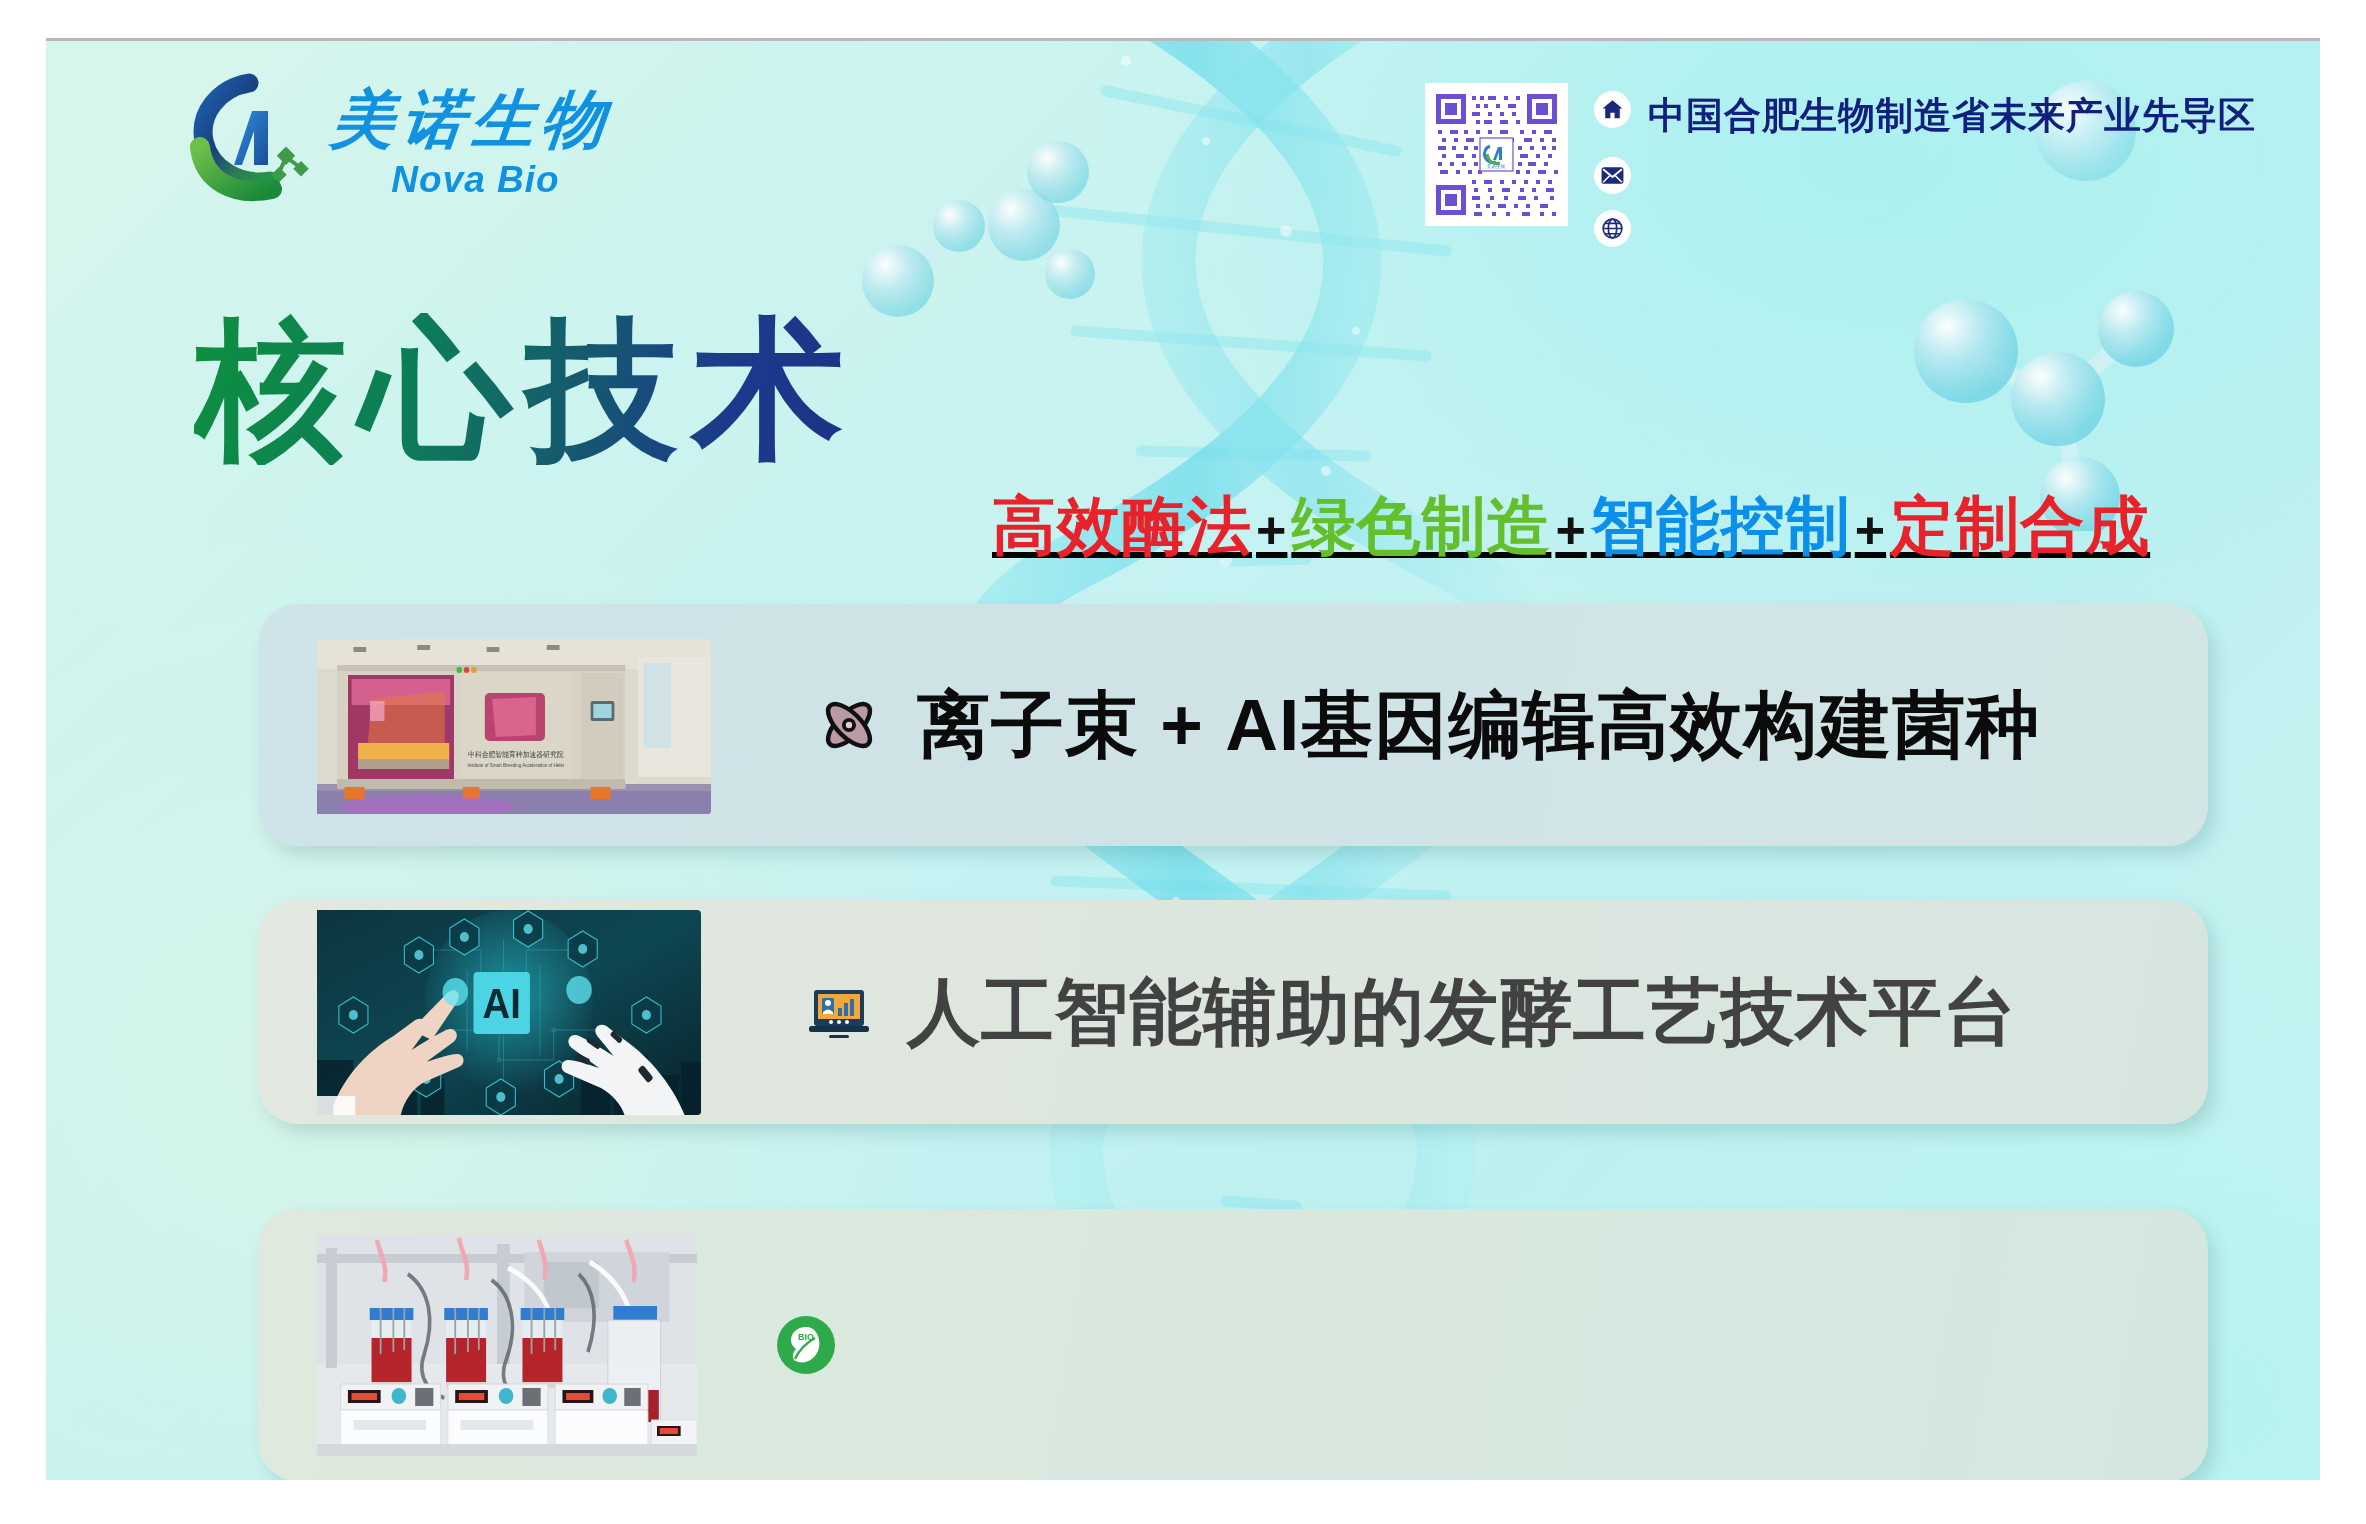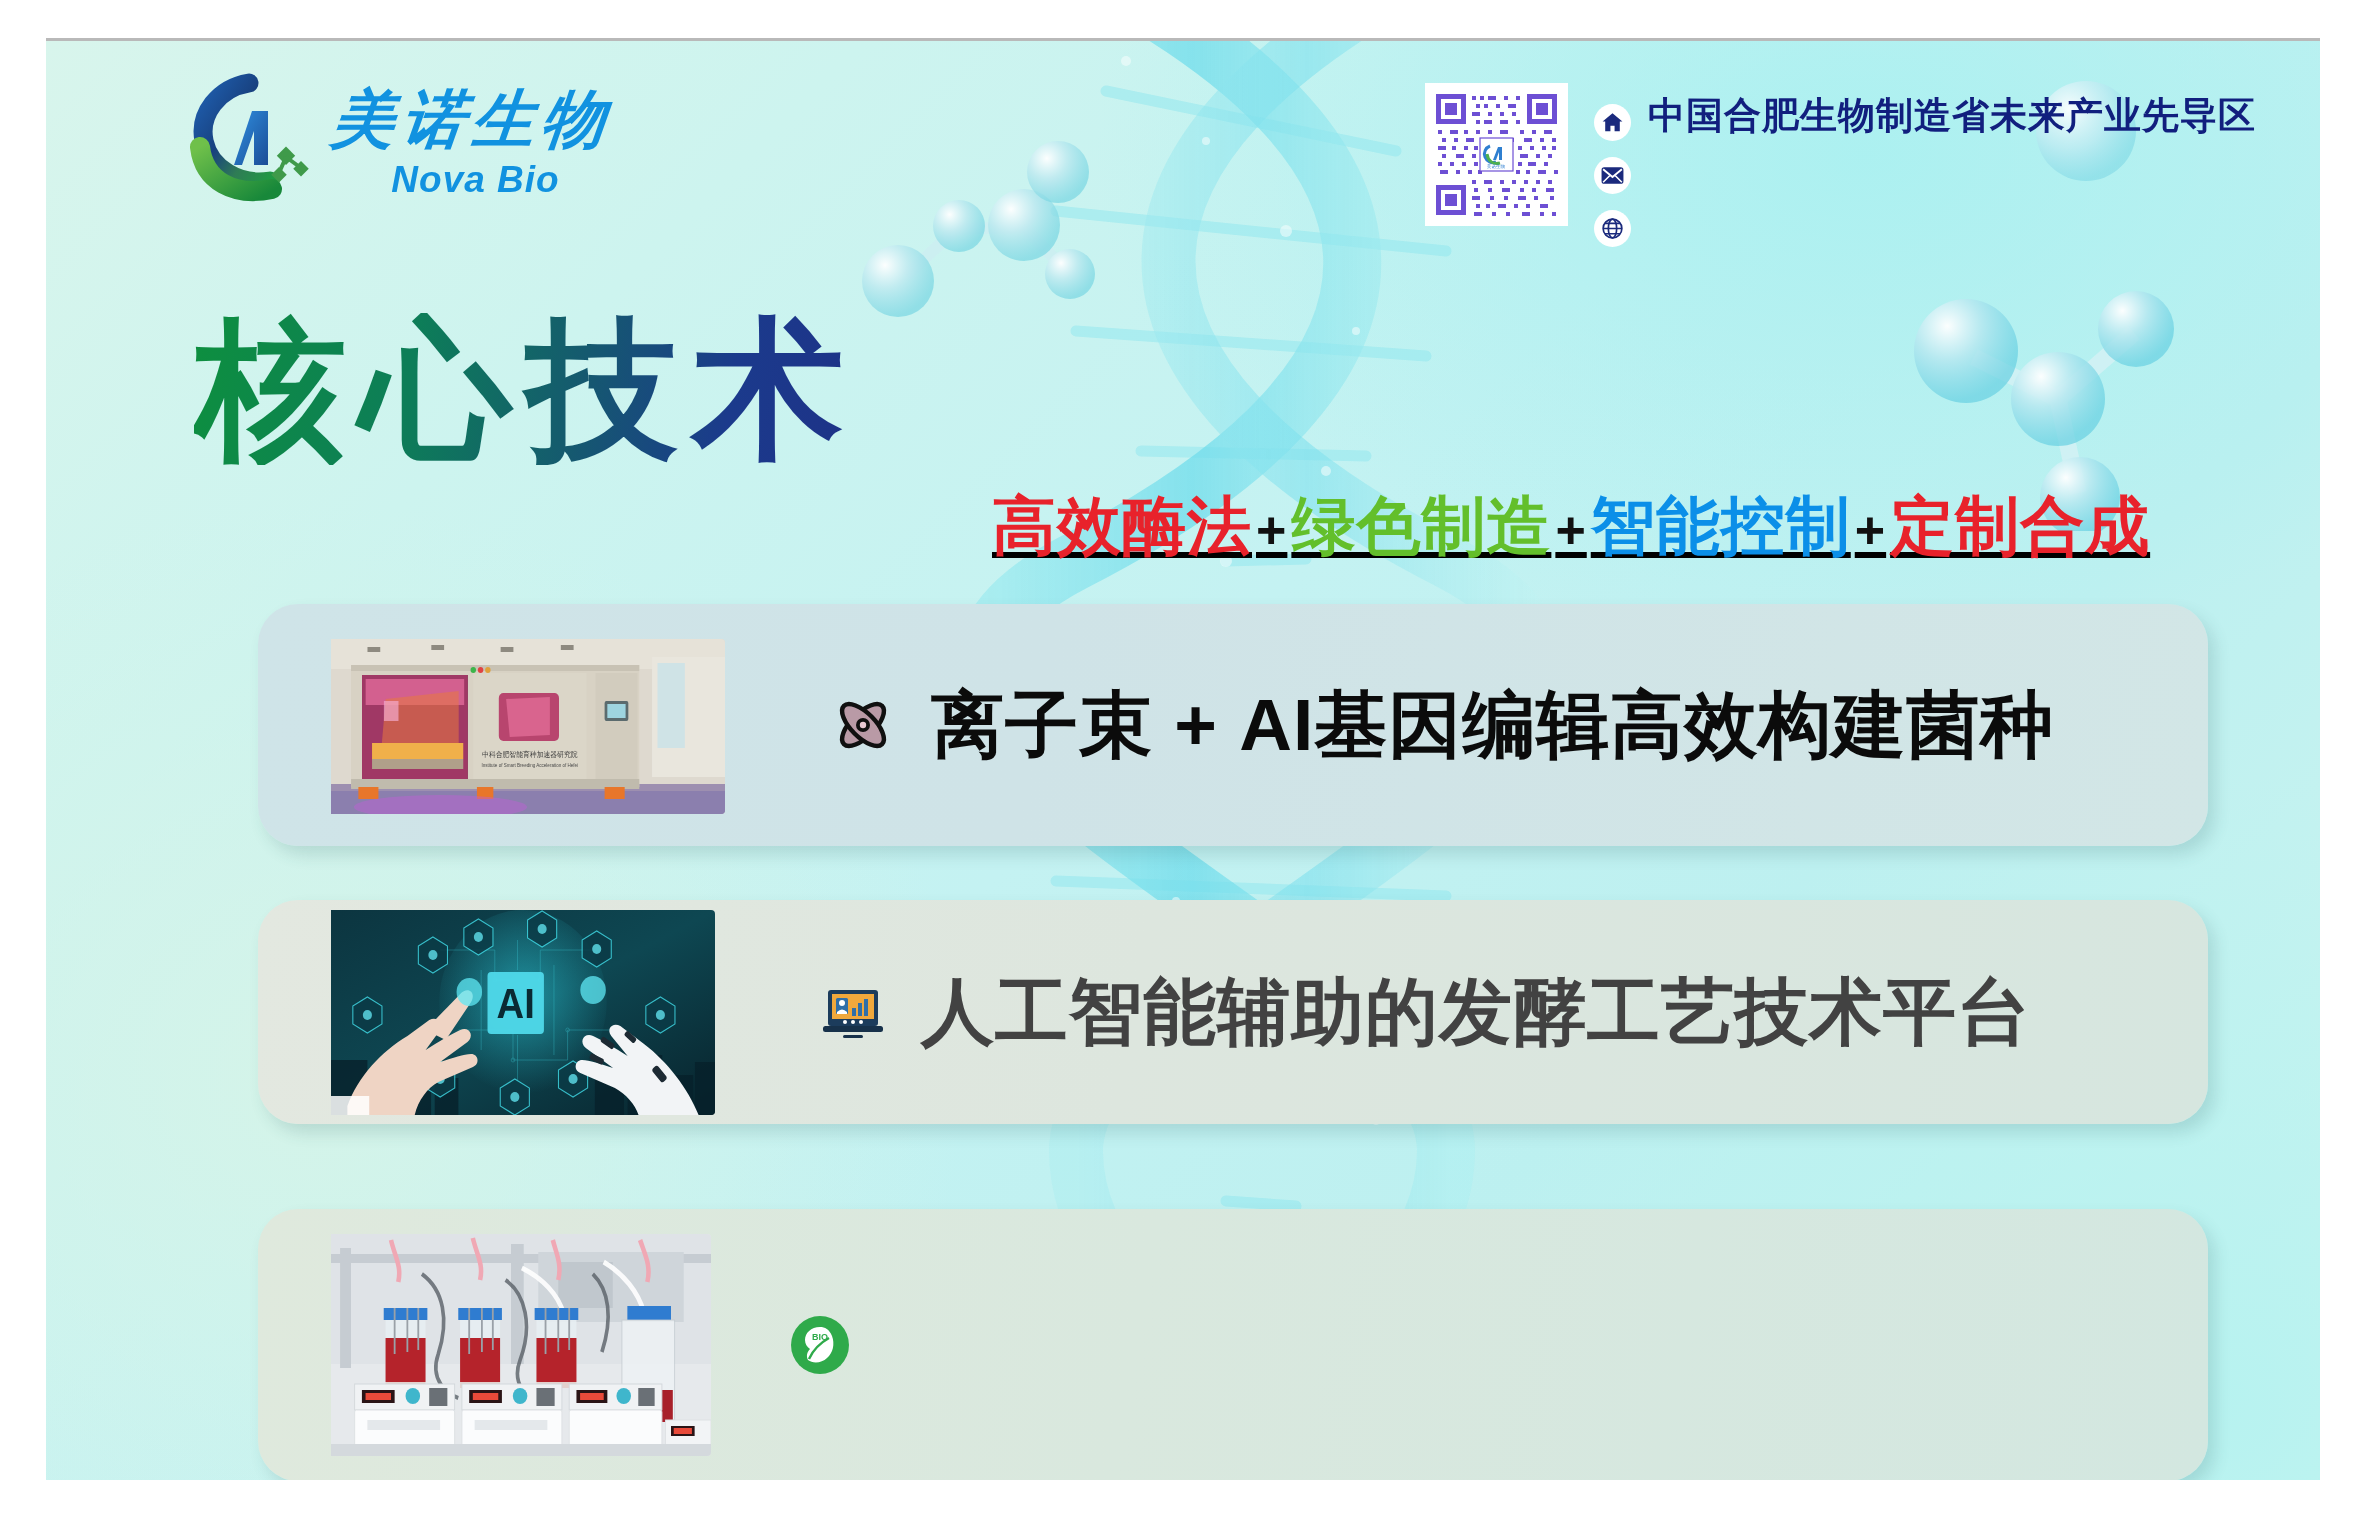--- a/index.html
+++ b/index.html
@@ -94,21 +94,21 @@
   }
   .qr {
     width: 143px; height: 143px;
     background: #ffffff;
     padding: 5px;
     flex: none;
   }
   .qr svg { width: 100%; height: 100%; display: block; }
 
   .contact-lines { display: flex; flex-direction: column; gap: 16px; padding-top: 8px; }
-  .contact-row { display: flex; align-items: flex-end; gap: 17px; }
+  .contact-row { display: flex; align-items: flex-start; gap: 17px; }
   .cicon {
     width: 37px; height: 37px;
     flex: none;
     border-radius: 50%;
     background: #ffffff;
     display: flex; align-items: center; justify-content: center;
   }
   .cicon svg { width: 25px; height: 25px; display: block; }
   .ctext {
     font-family: "Liberation Serif", serif;
@@ -162,21 +162,21 @@
     display: flex;
     align-items: center;
     overflow: hidden;
   }
   .card-1 { top: 563px;  height: 242px; background: linear-gradient(100deg, #cfe4e8 0%, #cfe3e7 40%, #d2e6e6 100%); }
   .card-2 { top: 859px;  height: 224px; background: linear-gradient(100deg, #e3e8e0 0%, #dde6de 45%, #d6e6df 100%); }
   .card-3 { top: 1168px; height: 272px; background: linear-gradient(100deg, #dfe9dd 0%, #d9e8de 45%, #d3e7e0 100%); }
 
   .card-photo {
     flex: none;
-    margin-left: 35px;
+    margin-left: 21px;
     border-radius: 4px;
     overflow: hidden;
     position: relative;
     padding-left: 38px;
   }
   .card-1 .card-photo { width: 432px; height: 175px; margin-top: 2px; }
   .card-2 .card-photo { width: 422px; height: 205px; }
   .card-3 .card-photo { width: 418px; height: 222px; }
   .card-photo svg { width: 100%; height: 100%; display: block; }
 

